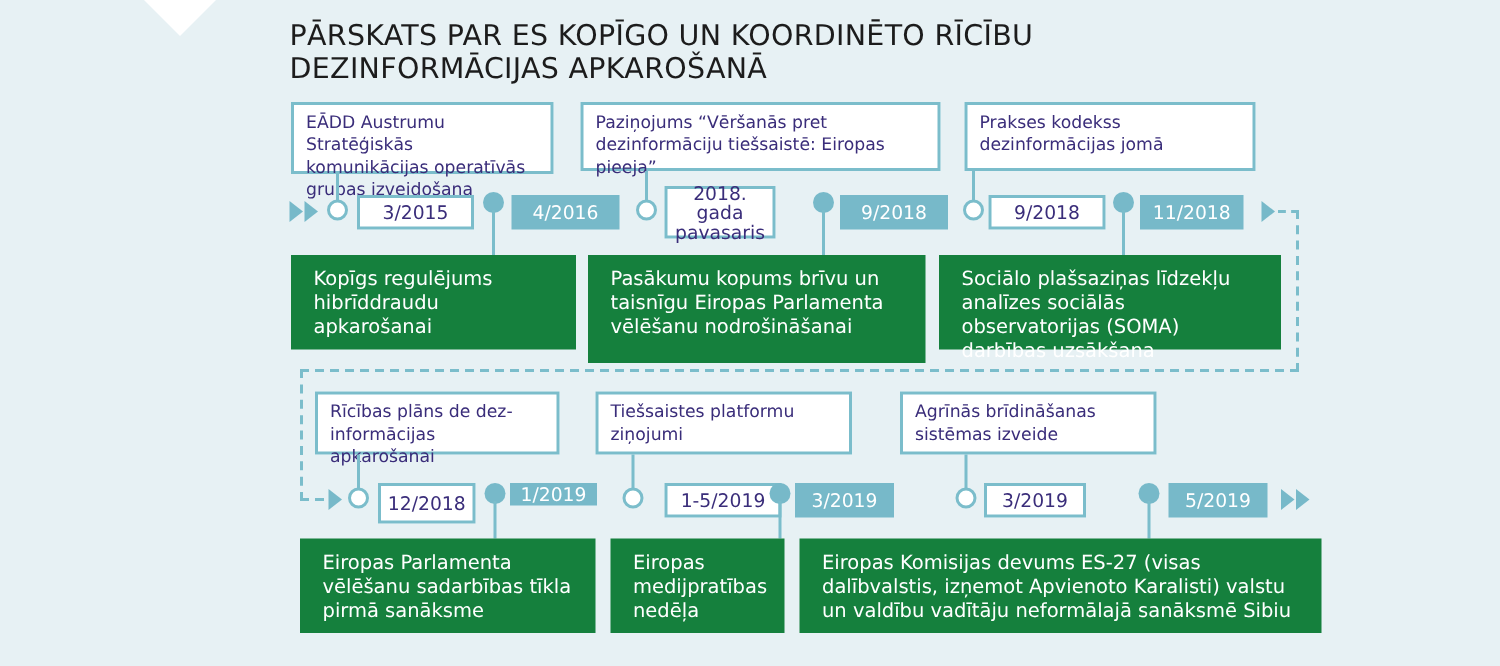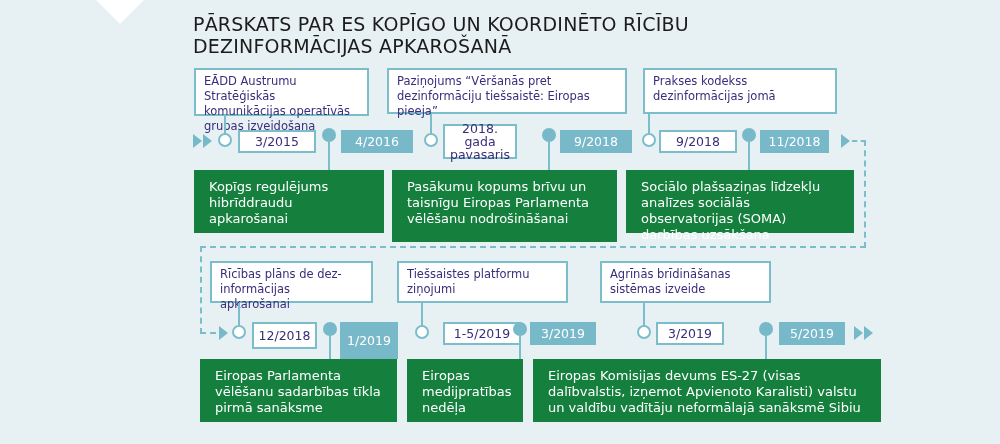--- a/index.html
+++ b/index.html
@@ -66,21 +66,21 @@
 
 <div class="tri" style="left:219px;top:326px;"></div>
 
 <div class="callout" style="left:210px;top:261px;width:163px;height:42px;"><span>Rīcības plāns de dez-informācijas apkarošanai</span></div>
 <div class="vline" style="left:238px;top:303px;height:23px;"></div>
 <div class="circ-o" style="left:232px;top:325px;"></div>
 <div class="date-w" style="left:252px;top:322px;width:65px;height:27px;">12/2018</div>
 
 <div class="circ-f" style="left:323px;top:322px;"></div>
 <div class="vline" style="left:329px;top:334px;height:25px;"></div>
-<div class="date-f" style="left:340px;top:322px;width:58px;height:37px;">1/2019</div>
+<div class="date-f" style="left:340px;top:322px;width:58px;height:15px;">1/2019</div>
 <div class="evt" style="left:200px;top:359px;width:197px;height:63px;"><span>Eiropas Parlamenta vēlēšanu sadarbības tīkla pirmā sanāksme</span></div>
 
 <div class="callout" style="left:397px;top:261px;width:171px;height:42px;"><span>Tiešsaistes platformu ziņojumi</span></div>
 <div class="vline" style="left:421px;top:303px;height:23px;"></div>
 <div class="circ-o" style="left:415px;top:325px;"></div>
 <div class="date-w" style="left:443px;top:322px;width:78px;height:23px;text-align:right;">1-5/2019</div>
 
 <div class="circ-f" style="left:513px;top:322px;"></div>
 <div class="vline" style="left:519px;top:334px;height:25px;"></div>
 <div class="date-f" style="left:530px;top:322px;width:66px;height:23px;">3/2019</div>

